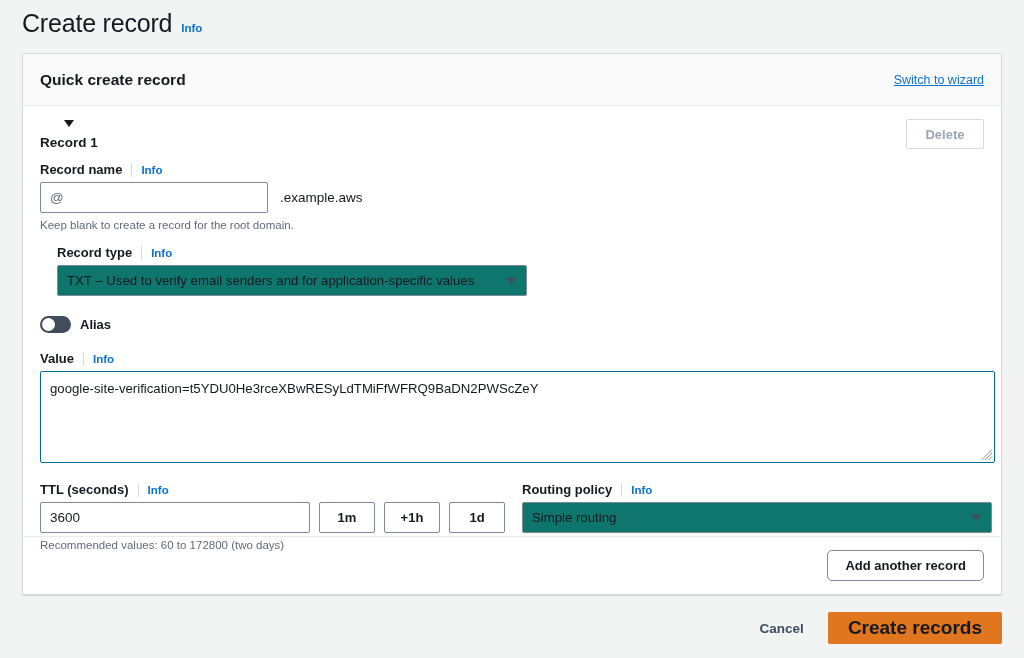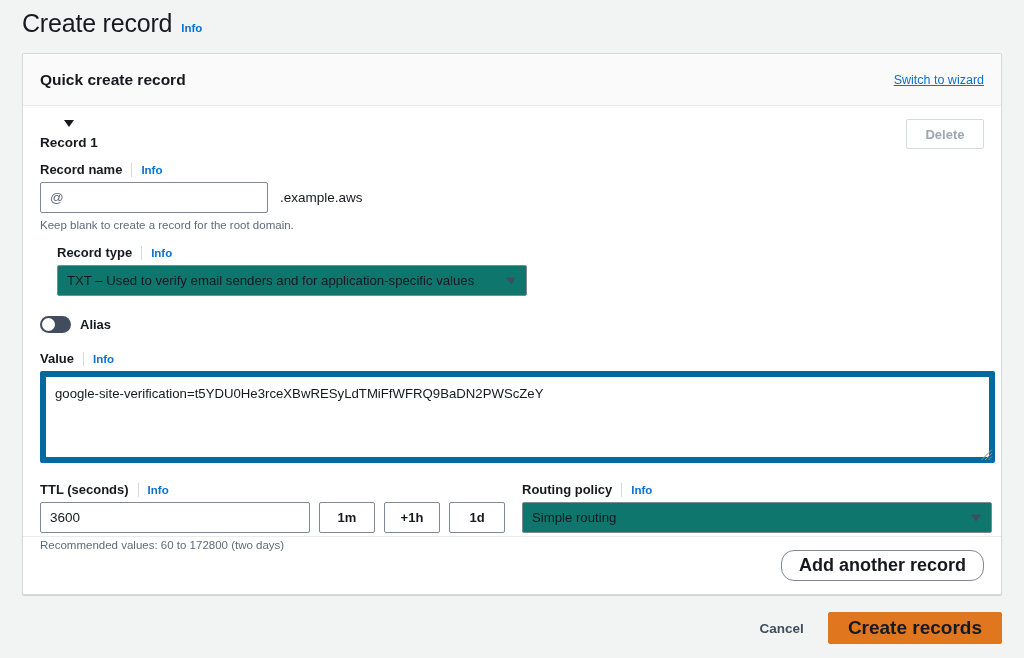--- a/index.html
+++ b/index.html
@@ -148,21 +148,21 @@
     width: 13px; height: 13px; border-radius: 50%;
     background: #ffffff;
   }
   .alias-text { font-size: 13px; font-weight: 700; color: #16191f; }
 
   
   .value-block { margin-top: 18px; }
   .textarea-wrap { position: relative; width: 955px; }
   .value-textarea {
     width: 955px; height: 92px;
-    border: 6px solid #0369a1; border-radius: 2px;
+    border: 1px solid #0369a1; border-radius: 2px;
     background: #ffffff;
     font-family: "Liberation Sans", sans-serif;
     font-size: 13.2px; color: #16191f;
     padding: 8px 9px; resize: none; outline: none;
     line-height: 18px; display: block;
   }
   .resize-grip {
     position: absolute; right: 2px; bottom: 2px;
     width: 13px; height: 13px; pointer-events: none;
   }
@@ -188,22 +188,22 @@
     height: 1px; background: #e9ebed;
   }
   .card-footer {
     position: absolute; left: 0; right: 0; bottom: 0;
     height: 57px; display: flex; align-items: center;
     justify-content: flex-end; padding-right: 17px;
   }
   .btn-secondary {
     height: 31px; padding: 0 17px;
     background: #ffffff; color: #16191f;
-    border: 1px solid #7d8998; border-radius: 13px;
-    font-size: 18px; font-weight: 700;
+    border: 1px solid #7d8998; border-radius: 5px;
+    font-size: 13px; font-weight: 700;
     font-family: "Liberation Sans", sans-serif;
     cursor: pointer;
     text-align: center;
   }
 
   
   .actions {
     position: absolute; right: 22px; top: 612px;
     display: flex; align-items: center; gap: 10px;
   }

